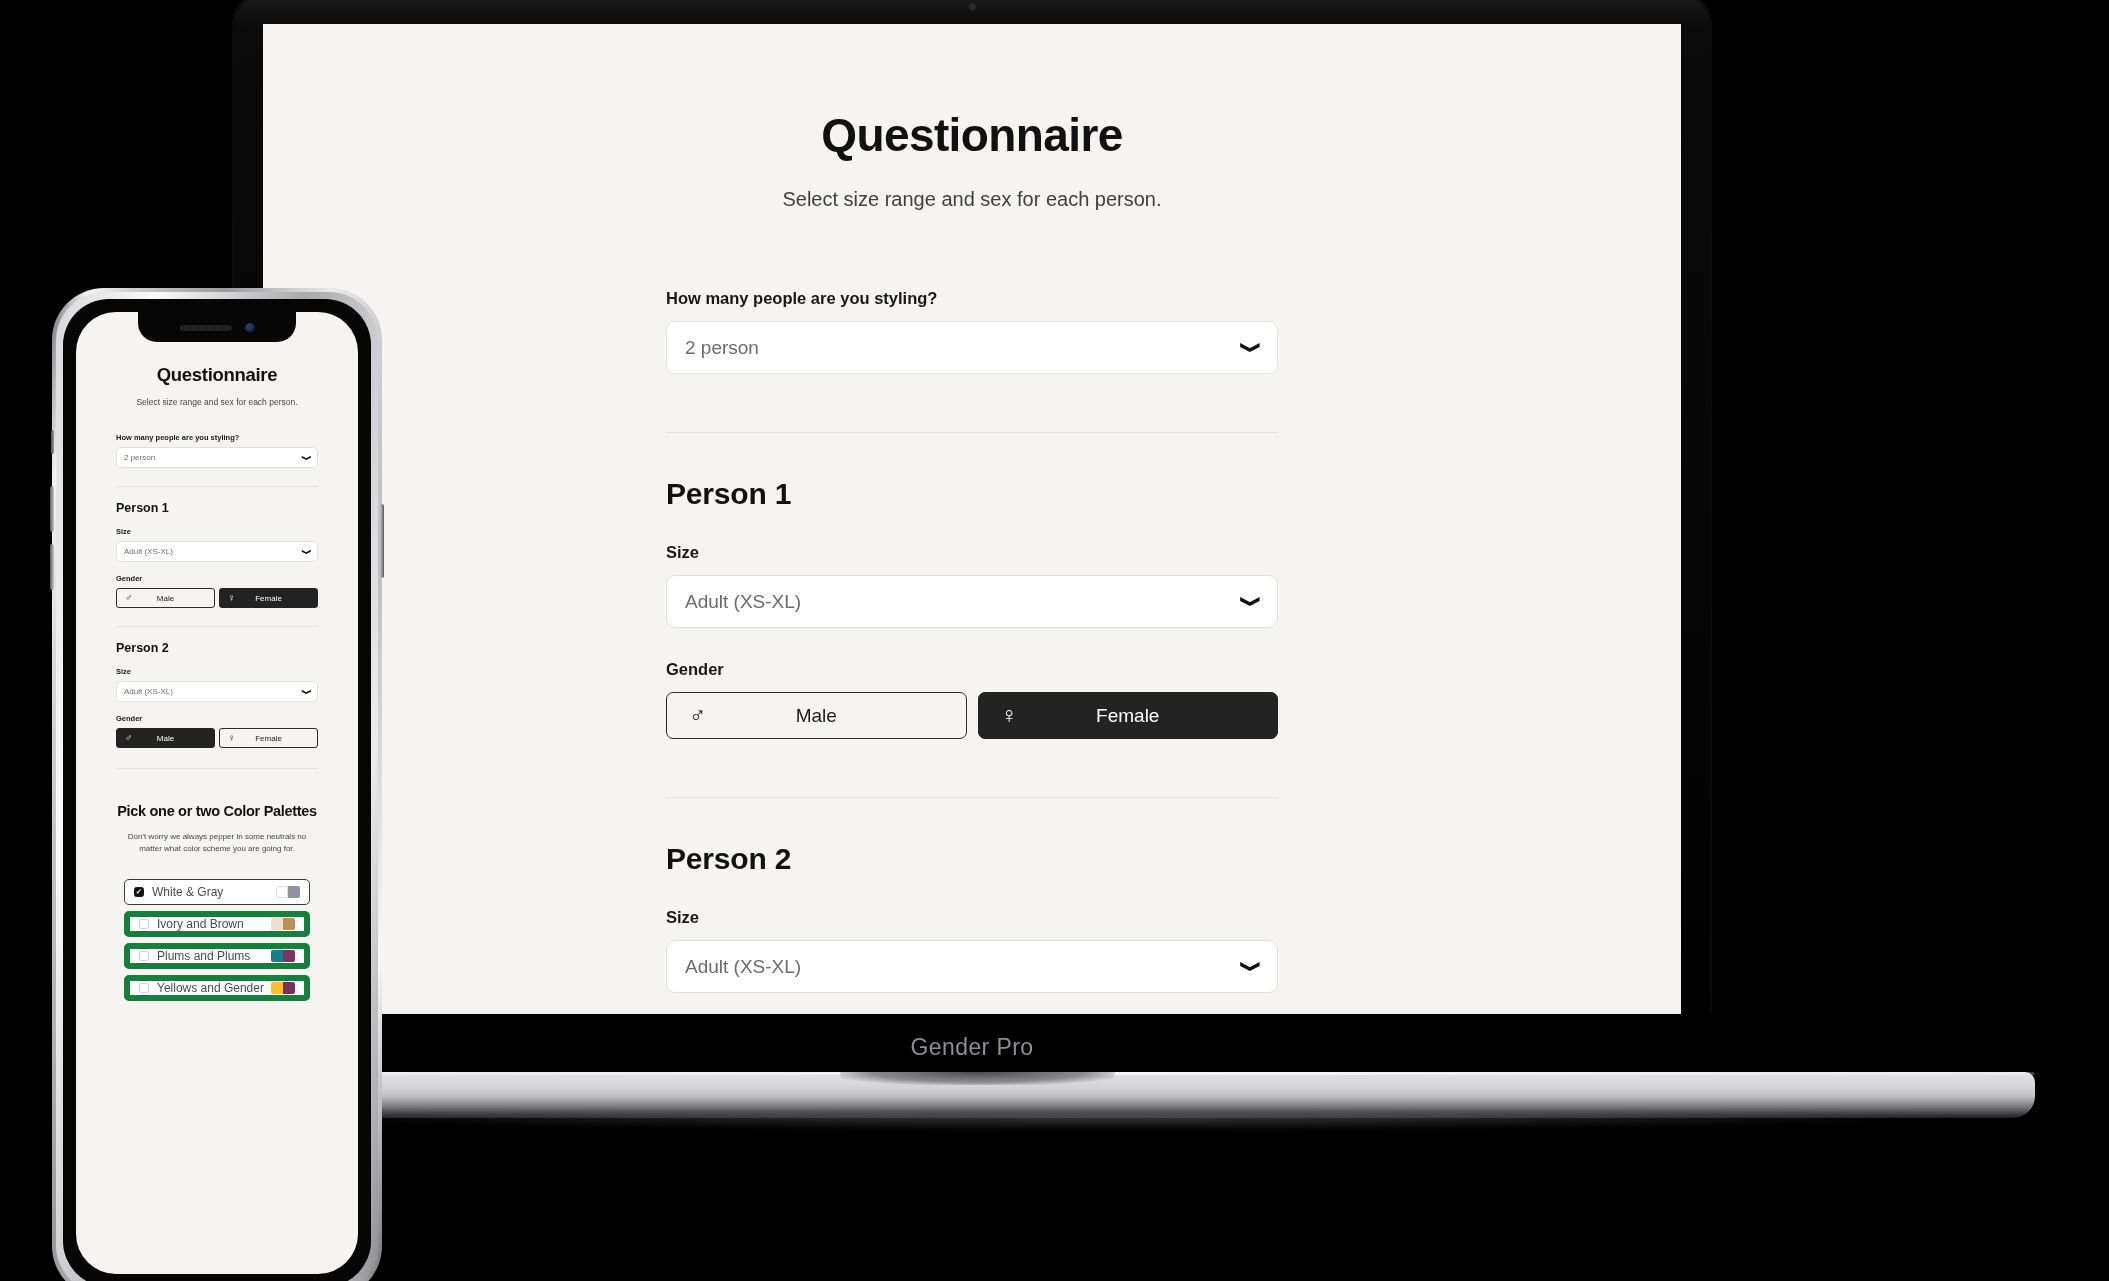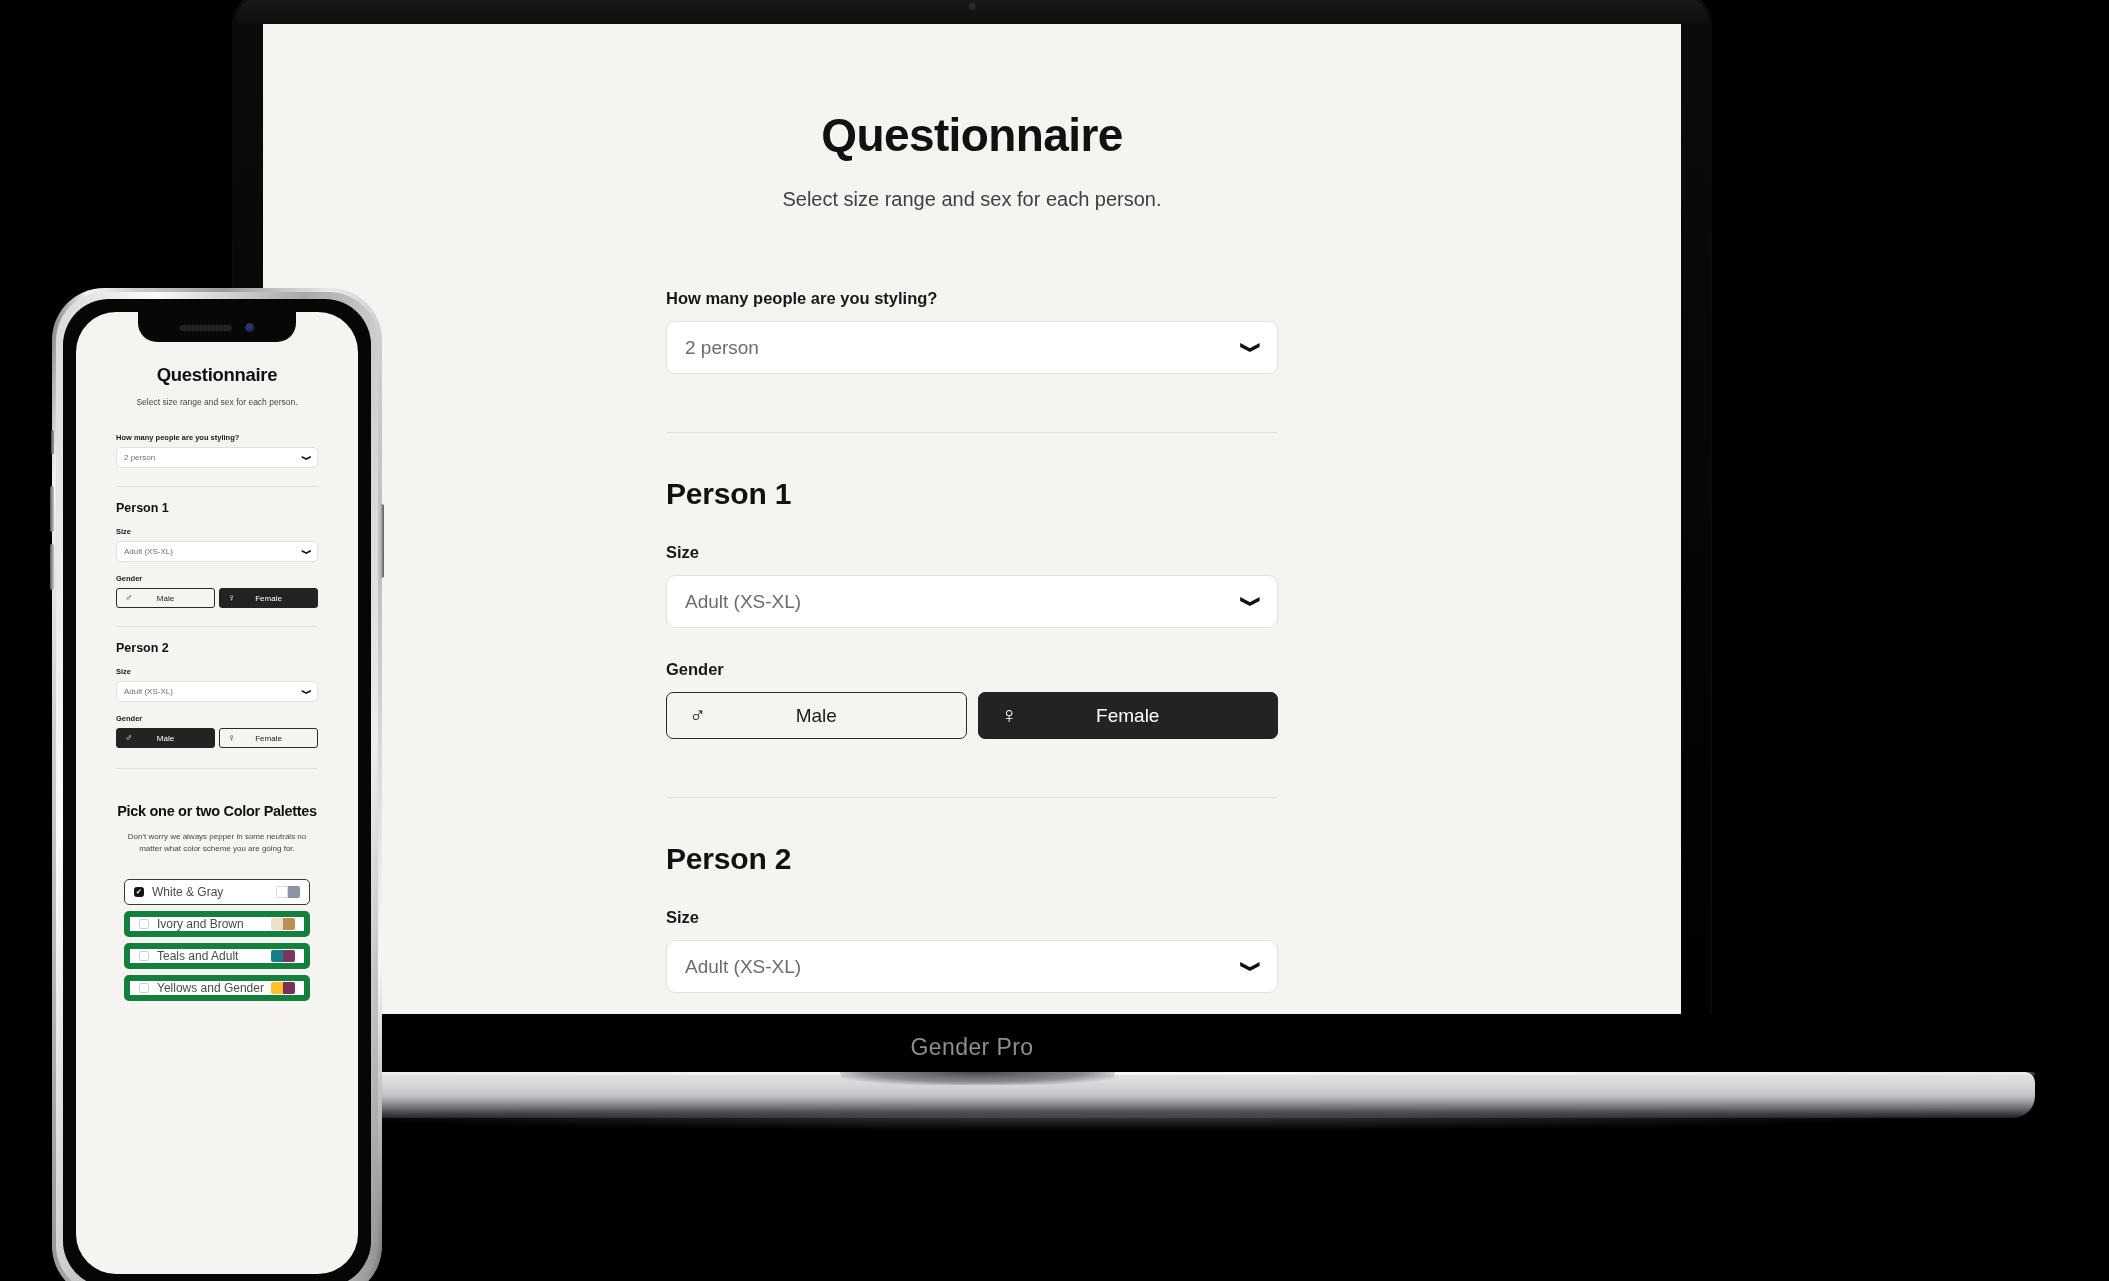--- a/index.html
+++ b/index.html
@@ -469,21 +469,21 @@
                     </div>
                     <div class="sw-row">
                       <span class="sw" style="background:#ece0ca"></span>
                       <span class="sw" style="background:#bb8f55"></span>
                     </div>
                   </div>
 
                   <div class="p-card">
                     <div class="p-card-left">
                       <span class="cbox"></span>
-                      <span class="p-card-name">Teals and Adult</span>
+                      <span class="p-card-name">Plums and Plums</span>
                     </div>
                     <div class="sw-row">
                       <span class="sw" style="background:#168087"></span>
                       <span class="sw" style="background:#7a3560"></span>
                     </div>
                   </div>
 
                   <div class="p-card">
                     <div class="p-card-left">
                       <span class="cbox"></span>

